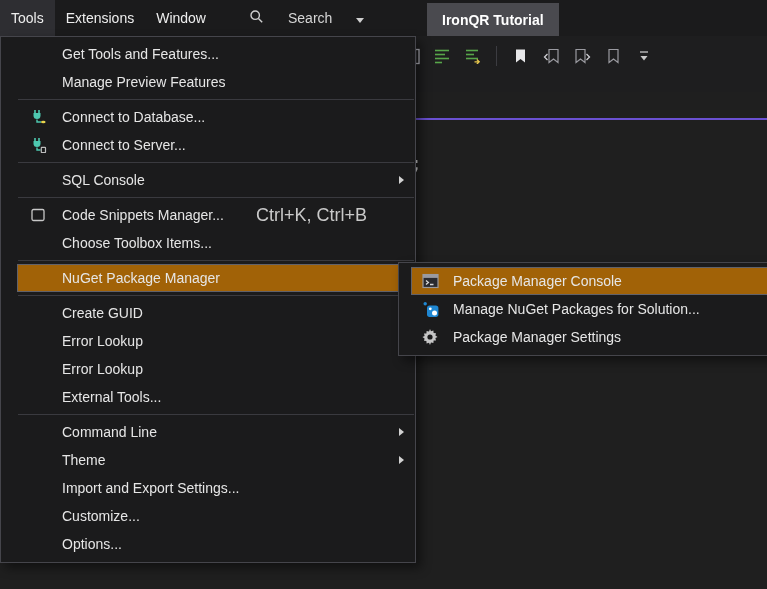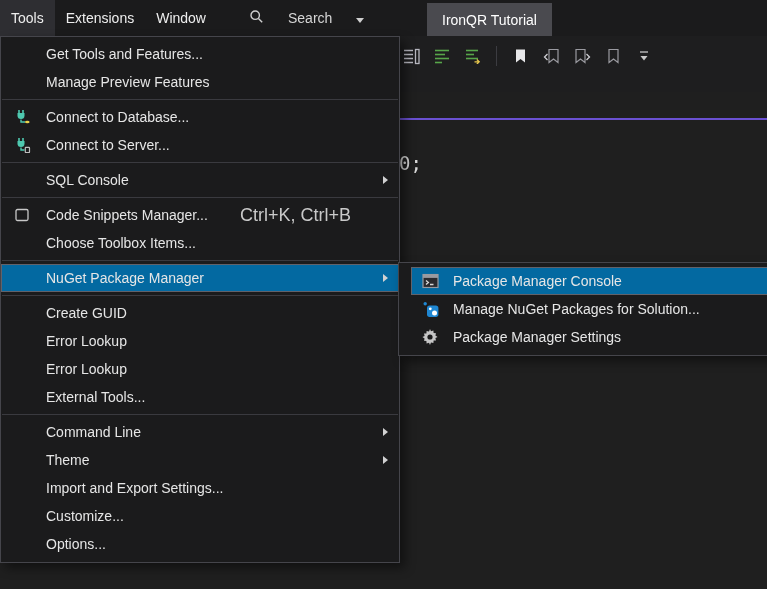--- a/index.html
+++ b/index.html
@@ -7,41 +7,41 @@
        font-family:"Liberation Sans",sans-serif;}
   
   .menubar{position:absolute;left:0;top:0;right:0;height:36px;background:#1b1b1c;
            display:flex;align-items:stretch;z-index:20}
   .mb-wrap{display:flex;align-items:stretch}
   .mb-item{display:flex;align-items:center;padding:6px 11px;font-size:14px;color:#eeeeee;cursor:default}
   .mb-item.active{background:#2e2e32}
   .mb-search{display:flex;align-items:center;gap:24px;margin-left:26px;padding:0 6px;
              font-size:14px;color:#d6d6d6}
   .title-btn{position:absolute;left:427px;top:3px;height:33px;background:#4a4a4f;color:#ffffff;
-             display:flex;align-items:center;padding:0 15px;font-size:14px;font-weight:normal;z-index:21}
+             display:flex;align-items:center;padding:0 15px;font-size:14px;font-weight:bold;z-index:21}
   
   .toolbar{position:absolute;left:0;top:36px;right:0;height:56px;background:#1e1e1f;z-index:1}
   .tb-icons{position:absolute;left:400px;top:10px;display:flex;align-items:center;gap:9px}
   .tb-ico{width:22px;height:20px;display:flex;align-items:center;justify-content:center}
   .tb-sep{width:1px;height:20px;background:#3c3c41;margin:0 3px}
   
   .accent-line{position:absolute;left:0;top:118px;right:0;height:2px;background:#6a50d2;z-index:1}
   .editor{position:absolute;left:0;top:120px;right:0;bottom:0;background:#1f1f1f;z-index:0}
   .code-frag{position:absolute;left:399px;top:152px;font-family:"DejaVu Sans Mono",monospace;
              font-size:19px;color:#d8d8d8;z-index:2}
   
   .dropdown{position:absolute;left:0;top:36px;width:398px;background:#1b1b1c;
             border:1px solid #45454b;box-shadow:5px 5px 10px rgba(0,0,0,.45);
-            z-index:30;padding:3px 0 4px 0}
+            z-index:30;padding:3px 0 4px 16px}
   .mi{position:relative;height:28px;display:flex;align-items:center;font-size:14px;
       color:#e6e6e6;padding:0 24px 0 45px;cursor:default;white-space:nowrap}
   .mi .ico{position:absolute;left:11px;top:50%;transform:translateY(-50%);width:20px;
            display:flex;justify-content:center;align-items:center}
   .mi .shortcut{margin-left:auto;color:#c9c9c9;padding-right:24px;font-size:18px}
-  .mi.hl{background:#0369a1;box-shadow:inset 0 0 0 1px #62626a}
+  .mi.hl{background:#a16207;box-shadow:inset 0 0 0 1px #62626a}
   .arrow{position:absolute;right:11px;top:50%;transform:translateY(-50%);width:0;height:0;
          border-left:5px solid #d2d2d2;border-top:4px solid transparent;border-bottom:4px solid transparent}
   .sep{height:1px;background:#3a3a3f;margin:3px 1px}
   
   .submenu{position:absolute;left:398px;top:262px;width:364px;background:#1b1b1c;
            border:1px solid #45454b;box-shadow:5px 5px 10px rgba(0,0,0,.45);z-index:31;padding:4px 12px}
   .submenu .mi{padding-left:42px}
   .submenu .mi .ico{left:9px}
 </style>
 </head>

